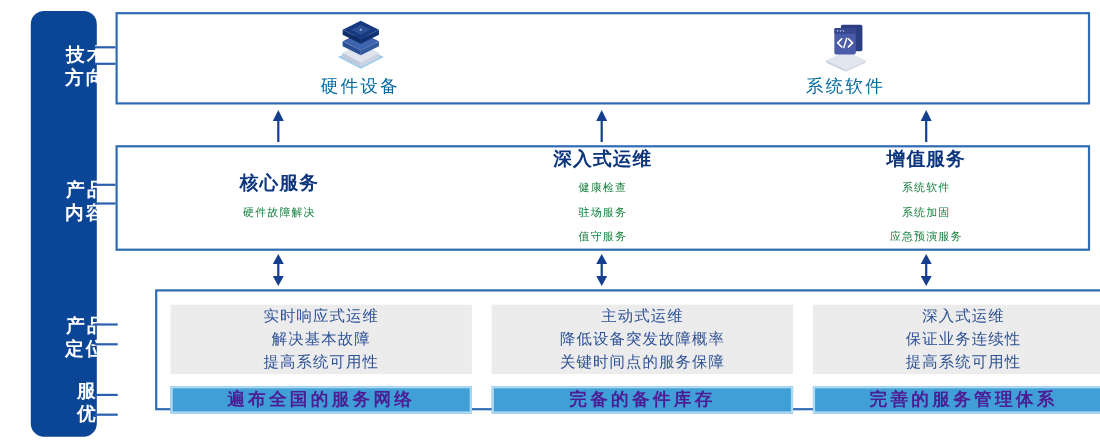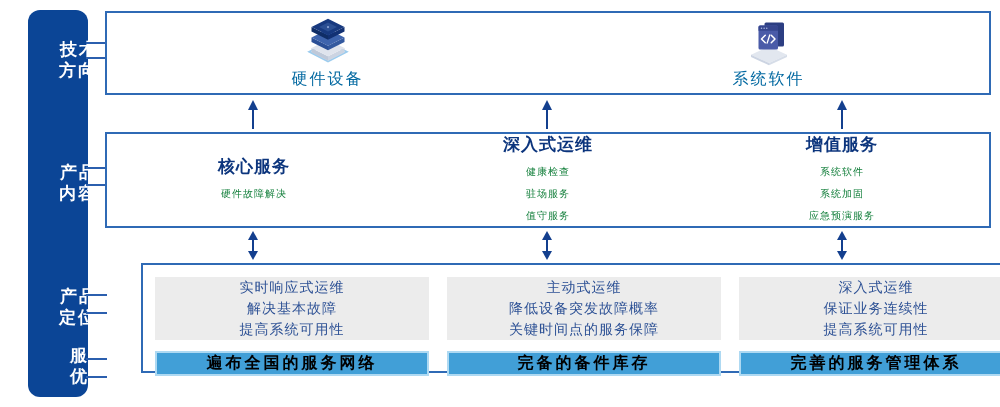--- a/index.html
+++ b/index.html
@@ -40,21 +40,21 @@
   
   .col3{flex:1;display:flex;flex-direction:column;padding-top:12px;min-width:0;}
   .pos-panel{
     height:66px;background:#ececec;display:flex;flex-direction:column;
     justify-content:center;text-align:center;
   }
   .pos-line{font-size:14px;line-height:21px;color:#2d5195;letter-spacing:1px;}
   .adv-bar{
     margin-top:11px;height:34px;background:#419fd7;border:2px solid #aed9f2;box-sizing:border-box;
     display:flex;align-items:center;justify-content:center;
-    color:#000000;font-size:16px;font-weight:bold;letter-spacing:3px;
+    color:#4c1d95;font-size:16px;font-weight:bold;letter-spacing:3px;
   }
   
   .arrow{position:absolute;width:14px;}
   .arrow svg{display:block;width:14px;height:100%;}
   .a-up{top:99px;height:30px;}
   .a-dd{top:230px;height:31px;}
   .ax1{left:246px;} .ax2{left:540px;} .ax3{left:835px;}
 </style>
 </head>
 <body>

